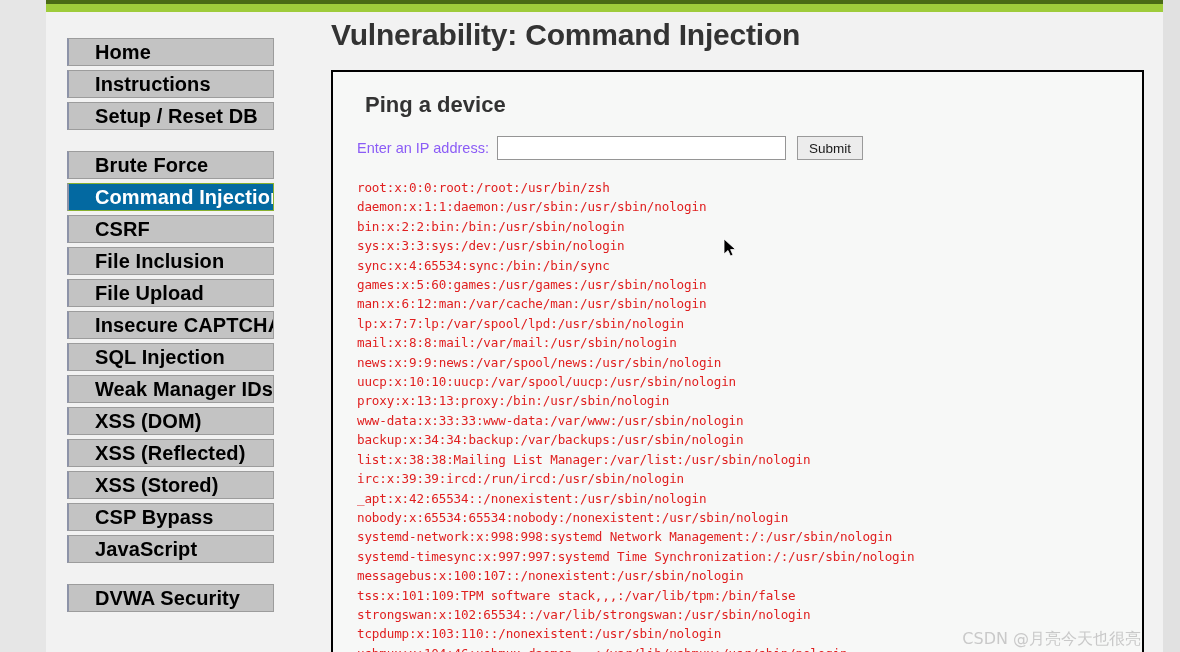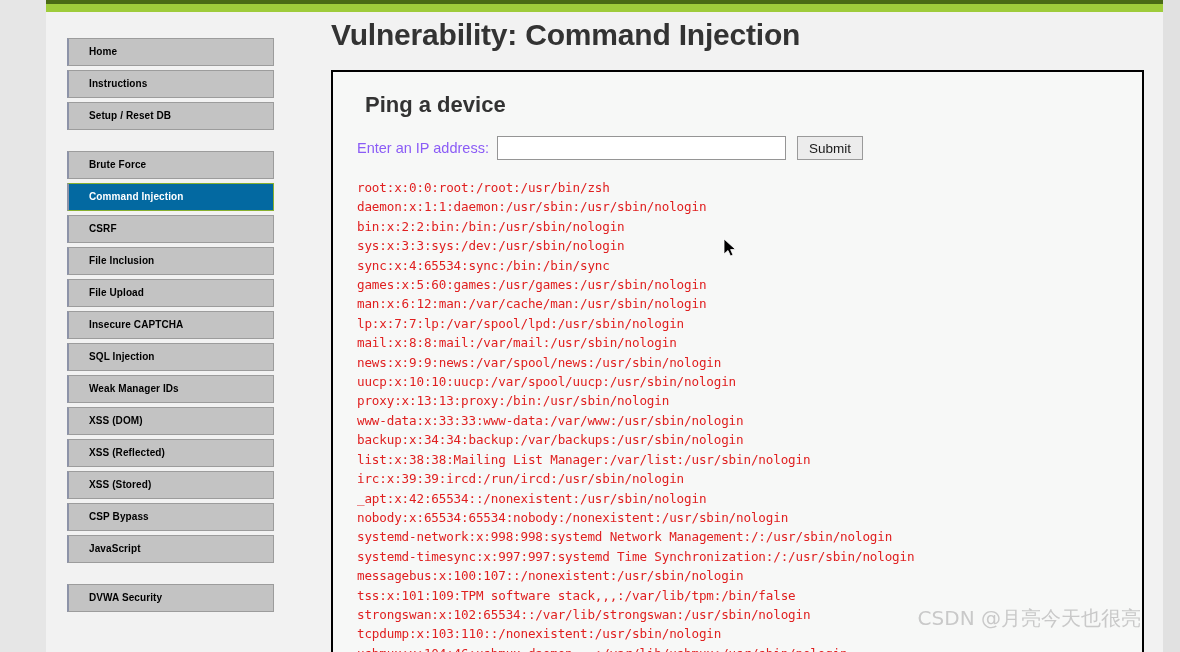--- a/index.html
+++ b/index.html
@@ -55,26 +55,26 @@
     top: 38px;
     width: 207px;
   }
   .nav-btn {
     display: block;
     box-sizing: border-box;
     width: 207px;
     height: 28px;
     line-height: 26px;
     margin-bottom: 4px;
-    padding-left: 20px;
+    padding-left: 26px;
     background: #c3c3c3;
     border: 1px solid #9c9c9c;
     border-left: 2px solid #8d93a8;
     color: #000;
-    font-size: 10px;
+    font-size: 20px;
     font-weight: bold;
     font-family: "Liberation Sans", sans-serif;
     letter-spacing: 0.1px;
     white-space: nowrap;
     overflow: hidden;
     cursor: pointer;
     user-select: none;
   }
   .nav-btn.active {
     background: #0369a1;
@@ -157,22 +157,22 @@
     font-size: 12.6px;
     line-height: 19.4px;
     white-space: pre;
     letter-spacing: -0.15px;
   }
 
   
   #watermark {
     position: absolute;
     right: 22px;
-    bottom: 20px;
-    font-size: 20px;
+    bottom: 2px;
+    font-size: 16px;
     color: #c9c9c9;
     font-family: "DejaVu Sans", sans-serif;
     white-space: nowrap;
     pointer-events: none;
   }
 
   
   #mouse-cursor {
     position: absolute;
     left: 677px;

